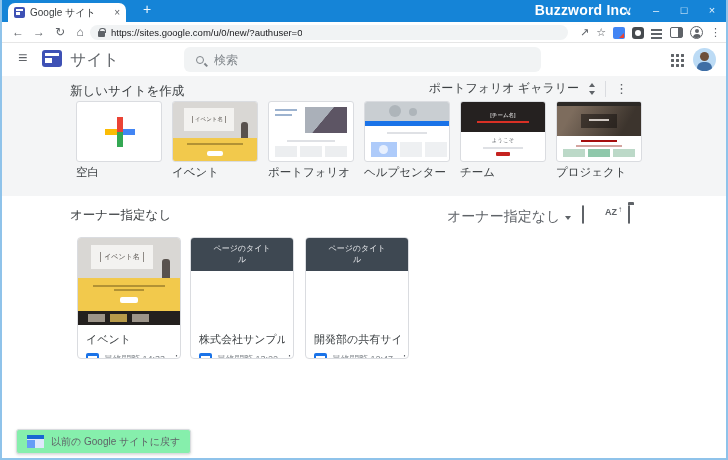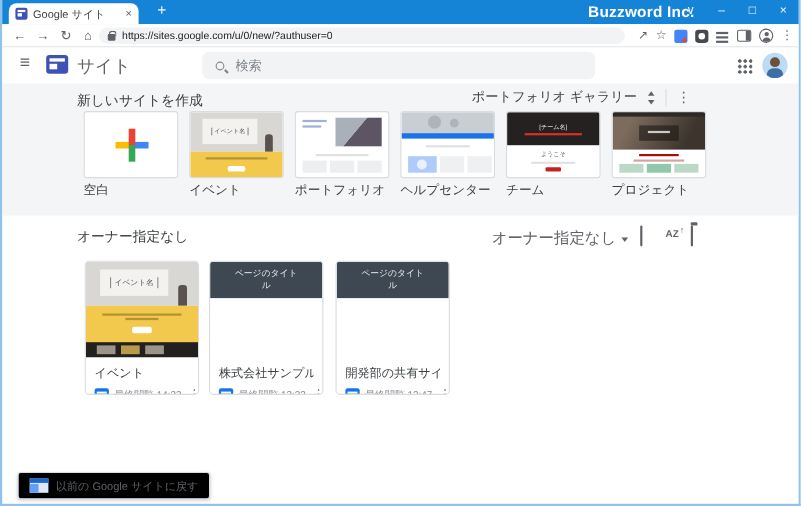--- a/index.html
+++ b/index.html
@@ -179,21 +179,21 @@
   .sc-name { font-size:11px; color:#3c4043; white-space:nowrap; overflow:hidden; }
   .sc-meta { margin-top:6px; display:flex; align-items:center; gap:5px; }
   .mini-sites { width:13px; height:13px; background:#1a73e8; border-radius:2px; position:relative; flex:0 0 auto; }
   .mini-sites::before { content:""; position:absolute; left:2px; right:2px; top:2.5px; height:2.5px; background:#fff; }
   .mini-sites::after  { content:""; position:absolute; left:2px; top:7px; width:4.5px; height:3.5px; background:#fff; }
   .sc-time { font-size:9px; color:#80868b; white-space:nowrap; }
   .sc-menu { margin-left:auto; font-size:11px; color:#5f6368; line-height:1; padding:0 1px; }
 
   
   .classic-chip { position:absolute; left:14px; top:429px; height:25px; display:flex; align-items:center; gap:7px;
-                  background:#000000; border:1px solid #d9dbdf; border-radius:3px; padding:0 10px;
+                  background:#86efac; border:1px solid #d9dbdf; border-radius:3px; padding:0 10px;
                   box-shadow:0 1px 3px rgba(0,0,0,.15); }
   .classic-ic { width:17px; height:13px; background:#dfe8fb; position:relative; flex:0 0 auto; }
   .classic-ic::before { content:""; position:absolute; left:0; top:0; width:17px; height:4px; background:#1967d2; }
   .classic-ic::after  { content:""; position:absolute; left:0; top:5px; width:8px; height:8px; background:#669df6; }
   .classic-label { font-size:10px; color:#5f6368; white-space:nowrap; }
 </style>
 </head>
 <body>
 
 <div class="window">

